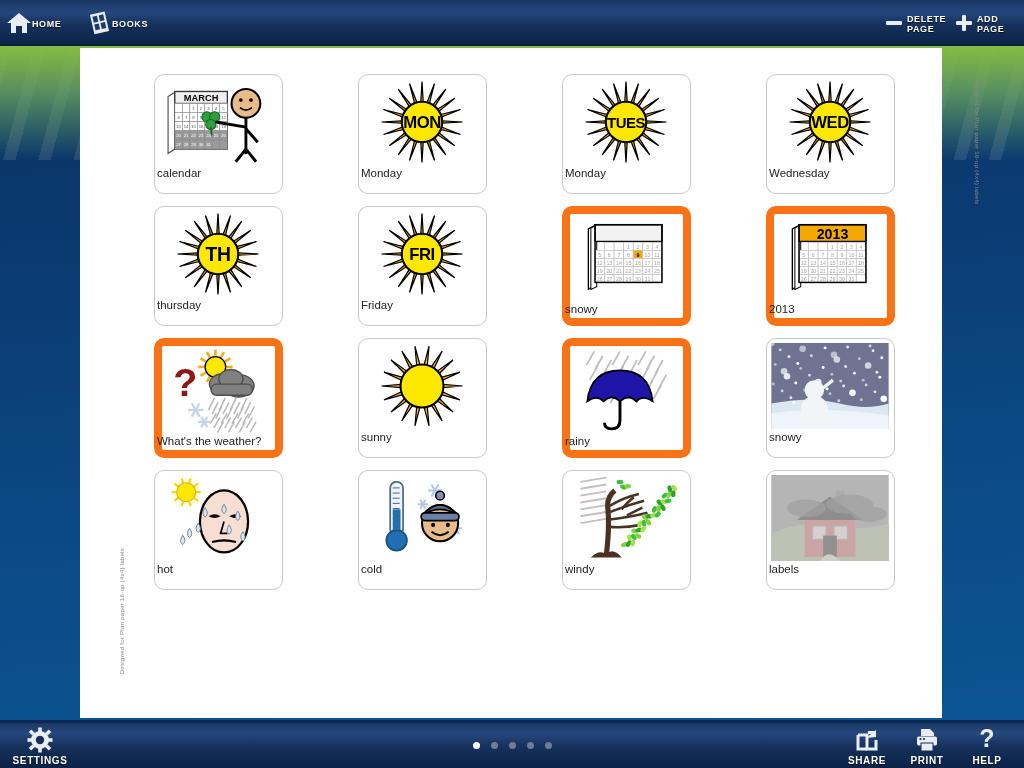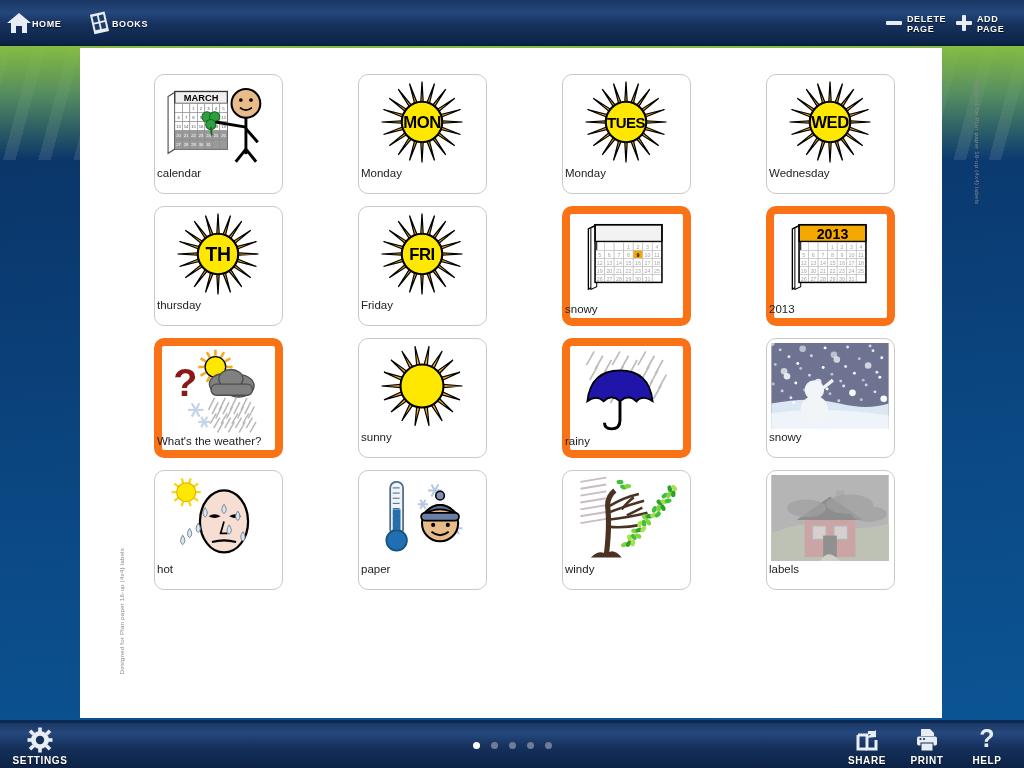--- a/index.html
+++ b/index.html
@@ -800,21 +800,21 @@
             <line x1="96" y1="62" x2="100" y2="55.07179676972449" stroke="#b7c9de" stroke-width="2.4"></line>
             <circle cx="78" cy="56" r="21" fill="#e8bb8b" stroke="#000" stroke-width="2.4"></circle>
             <path d="M56 48 Q78 22 100 48 Q90 40 78 40 Q66 40 56 48 Z" fill="#5f7298" stroke="#000" stroke-width="2"></path>
             <rect x="56" y="44" width="44" height="9" rx="4.5" fill="#6b7ea6" stroke="#000" stroke-width="2"></rect>
             <circle cx="78" cy="24" r="5" fill="#8190b4" stroke="#000" stroke-width="1.8"></circle>
             <circle cx="70" cy="58" r="2.4" fill="#000"></circle>
             <circle cx="87" cy="58" r="2.4" fill="#000"></circle>
             <path d="M68 66 Q78 74 88 66" fill="none" stroke="#000" stroke-width="2.2"></path>
           </svg>
         </div>
-        <div class="cap">paper</div>
+        <div class="cap">cold</div>
       </div>
       <div class="card">
         <div class="art">
           <svg width="112" height="86" viewBox="0 0 114 100">
             <line x1="4" y1="8" x2="34" y2="3" stroke="#c9bcc4" stroke-width="2.2"></line>
             <line x1="4" y1="16" x2="34" y2="11" stroke="#c9bcc4" stroke-width="2.2"></line>
             <line x1="4" y1="24" x2="34" y2="19" stroke="#c9bcc4" stroke-width="2.2"></line>
             <line x1="4" y1="32" x2="34" y2="27" stroke="#c9bcc4" stroke-width="2.2"></line>
             <line x1="4" y1="40" x2="34" y2="35" stroke="#c9bcc4" stroke-width="2.2"></line>
             <line x1="4" y1="48" x2="34" y2="43" stroke="#c9bcc4" stroke-width="2.2"></line>

